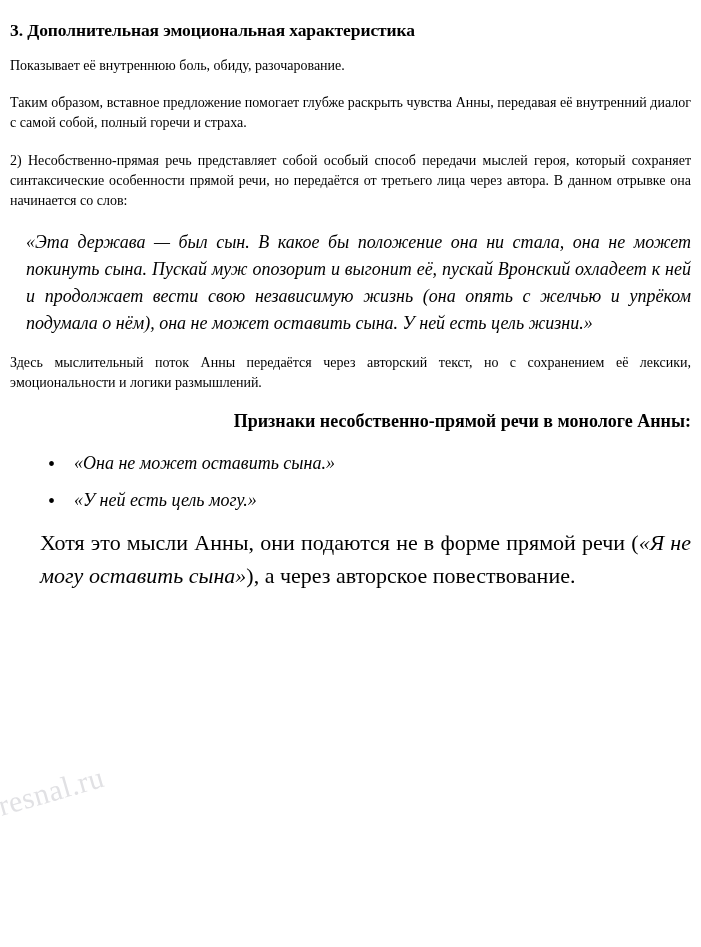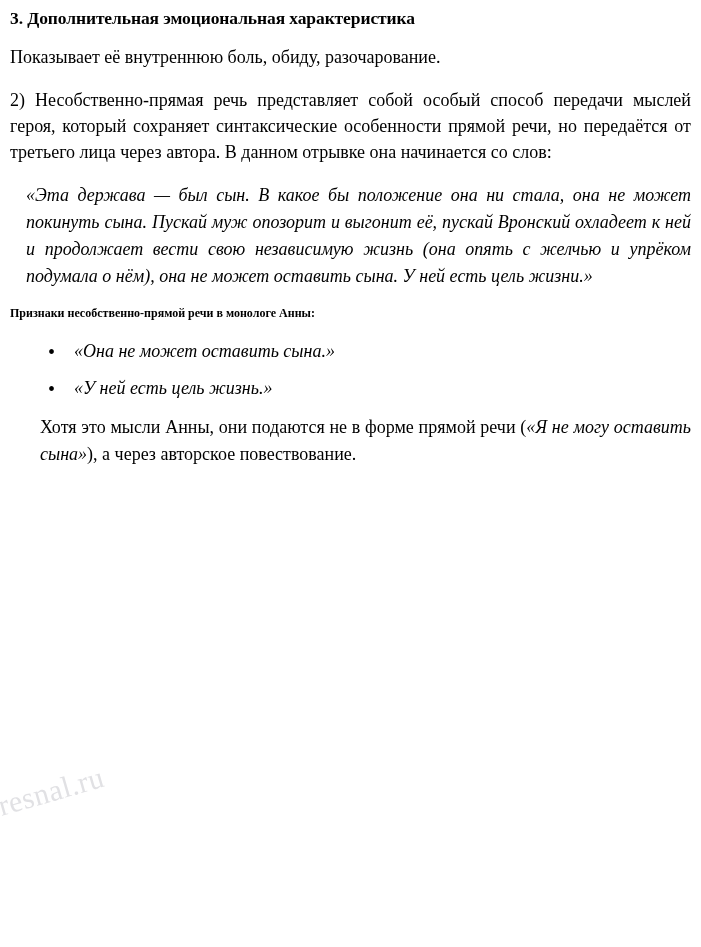--- a/index.html
+++ b/index.html
@@ -10,58 +10,59 @@
   body {
     width: 701px;
     height: 947px;
     font-family: "Liberation Serif", serif;
     color: #000000;
     position: relative;
     overflow: hidden;
   }
   .page {
     position: relative;
-    padding: 8px 10px 0 10px;
+    padding: 20px 10px 0 10px;
     box-sizing: border-box;
     width: 701px;
     height: 947px;
   }
   .heading {
     font-family: "Liberation Serif", serif;
     font-weight: bold;
     font-size: 17.5px;
     line-height: 1.25;
     margin: 0 0 14px 0;
     letter-spacing: -0.1px;
   }
   .para {
-    font-size: 18px;
+    font-size: 14px;
     line-height: 1.45;
     margin: 0 0 17px 0;
     text-align: justify;
   }
   .para.nojust {
     text-align: left;
   }
   .para.just {
     text-align: justify;
     text-justify: inter-word;
   }
   .quote {
     font-style: italic;
     font-size: 18px;
     line-height: 1.5;
     margin: 0 0 16px 16px;
     text-align: justify;
   }
   .subhead {
     font-weight: bold;
-    font-size: 12px;
+    font-size: 18px;
     line-height: 1.3;
     margin: 0 0 16px 0;
+    text-align: right;
   }
   .subhead2 {
     font-weight: bold;
     font-size: 18px;
     line-height: 1.3;
     margin: 0 0 14px 0;
   }
   ul.bullets {
     list-style: none;
     margin: 0 0 12px 0;
@@ -77,21 +78,21 @@
   }
   ul.bullets li::before {
     content: "\2022";
     position: absolute;
     left: 8px;
     top: -1px;
     font-size: 20px;
     font-style: normal;
   }
   .indented {
-    font-size: 18px;
+    font-size: 22px;
     line-height: 1.5;
     margin: 0 0 6px 0;
     padding-left: 30px;
     text-align: justify;
   }
   .indented i {
     font-style: italic;
   }
   .watermark {
     position: absolute;
@@ -110,31 +111,33 @@
 </style>
 </head>
 <body>
 
 <div class="page">
 
   <h3 class="heading">3. Дополнительная эмоциональная характеристика</h3>
 
   <p class="para nojust">Показывает её внутреннюю боль, обиду, разочарование.</p>
 
+  <p class="para just">Таким образом, вставное предложение помогает глубже раскрыть чувства Анны, передавая её внутренний диалог с самой собой, полный горечи и страха.</p>
 
   <p class="para just">2) Несобственно-прямая речь представляет собой особый способ передачи мыслей героя, который сохраняет синтаксические особенности прямой речи, но передаётся от третьего лица через автора. В данном отрывке она начинается со слов:</p>
 
   <p class="quote">«Эта держава — был сын. В какое бы положение она ни стала, она не может покинуть сына. Пускай муж опозорит и выгонит её, пускай Вронский охладеет к ней и продолжает вести свою независимую жизнь (она опять с желчью и упрёком подумала о нём), она не может оставить сына. У ней есть цель жизни.»</p>
 
+  <p class="para just">Здесь мыслительный поток Анны передаётся через авторский текст, но с сохранением её лексики, эмоциональности и логики размышлений.</p>
 
   <p class="subhead">Признаки несобственно-прямой речи в монологе Анны:</p>
 
 
   <ul class="bullets">
     <li>«Она не может оставить сына.»</li>
-    <li>«У ней есть цель жизнь.»</li>
+    <li>«У ней есть цель могу.»</li>
   </ul>
 
   <p class="indented"><span>Хотя это мысли Анны, они подаются не в форме прямой речи (</span><i>«Я не могу оставить сына»</i><span>), а через авторское повествование.</span></p>
 
   <div class="watermark">resnal.ru</div>
 
 </div>
 
 </body></html>

